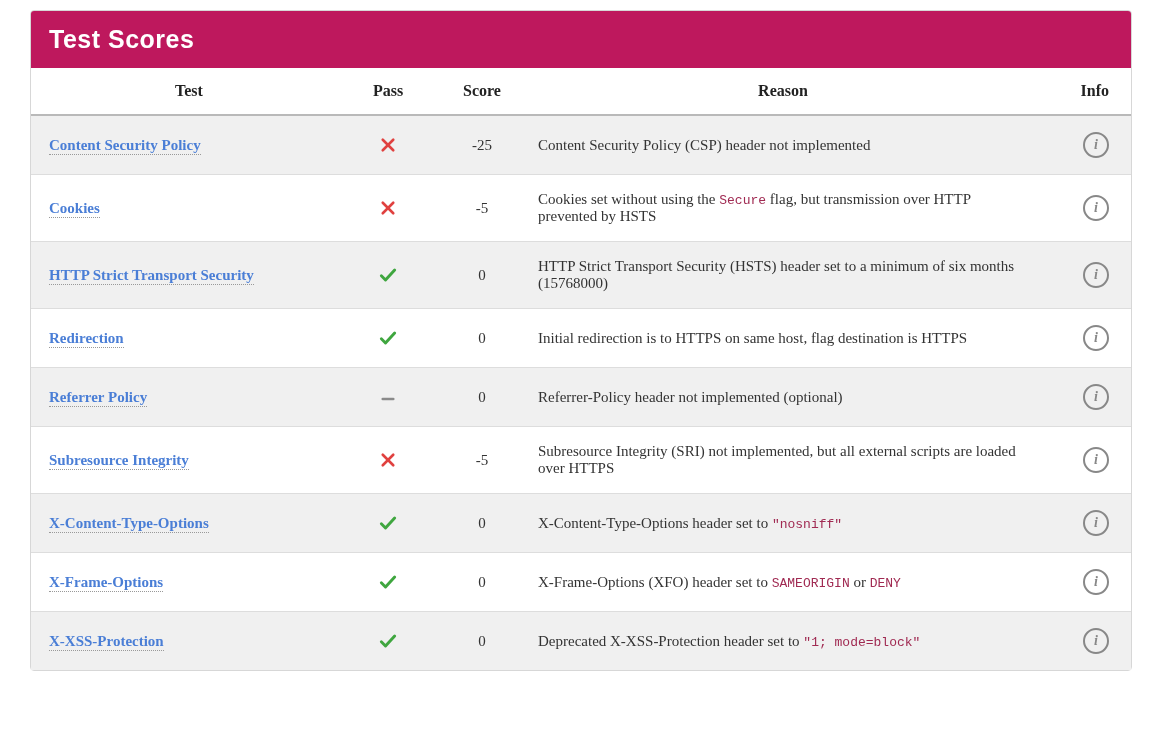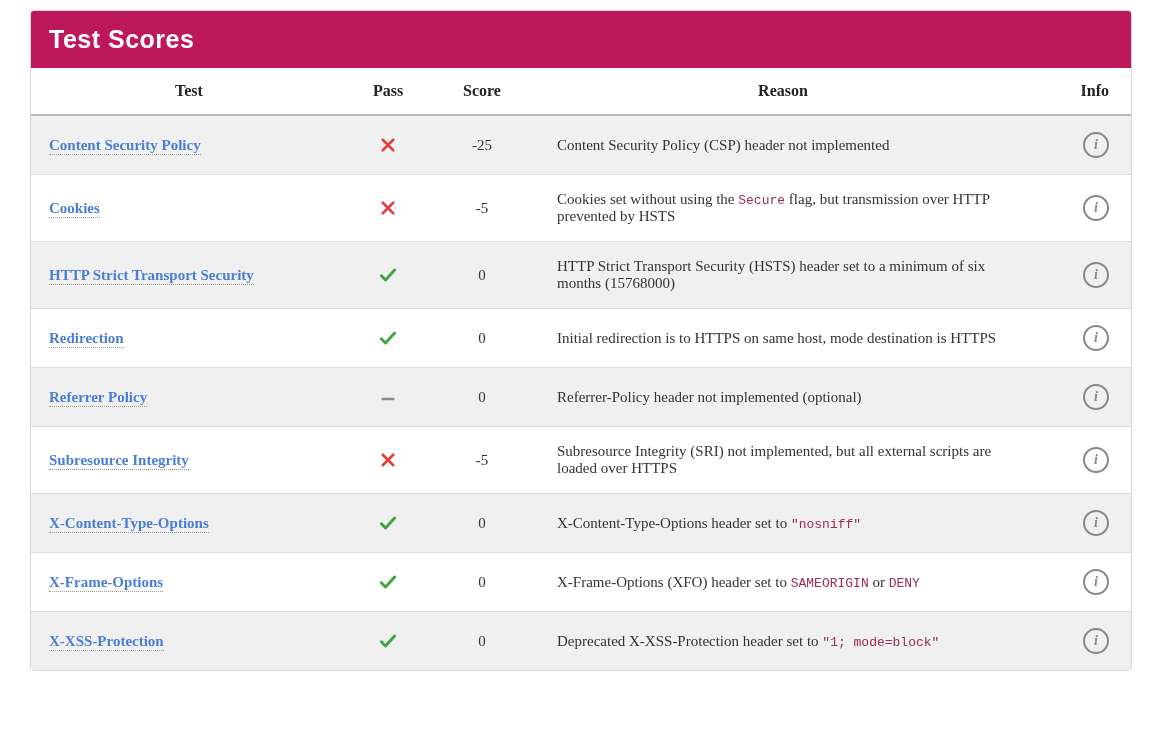--- a/index.html
+++ b/index.html
@@ -47,21 +47,21 @@
   th.col-test { width: 280px; }
   th.col-info { width: 60px; }
 
   tbody tr {
     border-top: 1px solid #ddd;
   }
   tbody tr:nth-child(odd) { background: #f0f0f0; }
   tbody tr:nth-child(even) { background: #ffffff; }
 
   tbody td {
-    padding: 16px 28px;
+    padding: 16px 9px;
     font-size: 15px;
     vertical-align: middle;
     color: #333;
     font-family: Georgia, serif;
   }
   tbody td:first-child { padding-left: 18px; }
   tbody td:last-child { padding-right: 22px; text-align: right; }
 
   td.col-pass, td.col-score { text-align: center; font-family: Liberation Serif, serif; }
   td.col-score { font-variant-numeric: lining-nums; }
@@ -144,21 +144,21 @@
           <td class="col-score">0</td>
           <td class="col-reason reason"><span>HTTP Strict Transport Security (HSTS) header set to a minimum of six months (15768000)</span></td>
           <td class="col-info"><span class="info-circle">i</span></td>
         </tr>
         <tr>
           <td class="col-test"><a href="#" class="test-link">Redirection</a></td>
           <td class="col-pass"><span class="icon-pass"><svg width="20" height="20" viewBox="0 0 24 24" fill="none" stroke="currentColor" stroke-width="3.5" stroke-linecap="round" stroke-linejoin="round">
                 <polyline points="4 13 9 18 20 6"></polyline>
               </svg></span></td>
           <td class="col-score">0</td>
-          <td class="col-reason reason"><span>Initial redirection is to HTTPS on same host, mode destination is HTTPS</span></td>
+          <td class="col-reason reason"><span>Initial redirection is to HTTPS on same host, flag destination is HTTPS</span></td>
           <td class="col-info"><span class="info-circle">i</span></td>
         </tr>
         <tr>
           <td class="col-test"><a href="#" class="test-link">Referrer Policy</a></td>
           <td class="col-pass"><span class="icon-neutral"><svg width="18" height="18" viewBox="0 0 24 24" fill="none" stroke="currentColor" stroke-width="3.5" stroke-linecap="round">
                 <line x1="5" y1="12" x2="19" y2="12"></line>
               </svg></span></td>
           <td class="col-score">0</td>
           <td class="col-reason reason"><span>Referrer-Policy header not implemented (optional)</span></td>
           <td class="col-info"><span class="info-circle">i</span></td>

